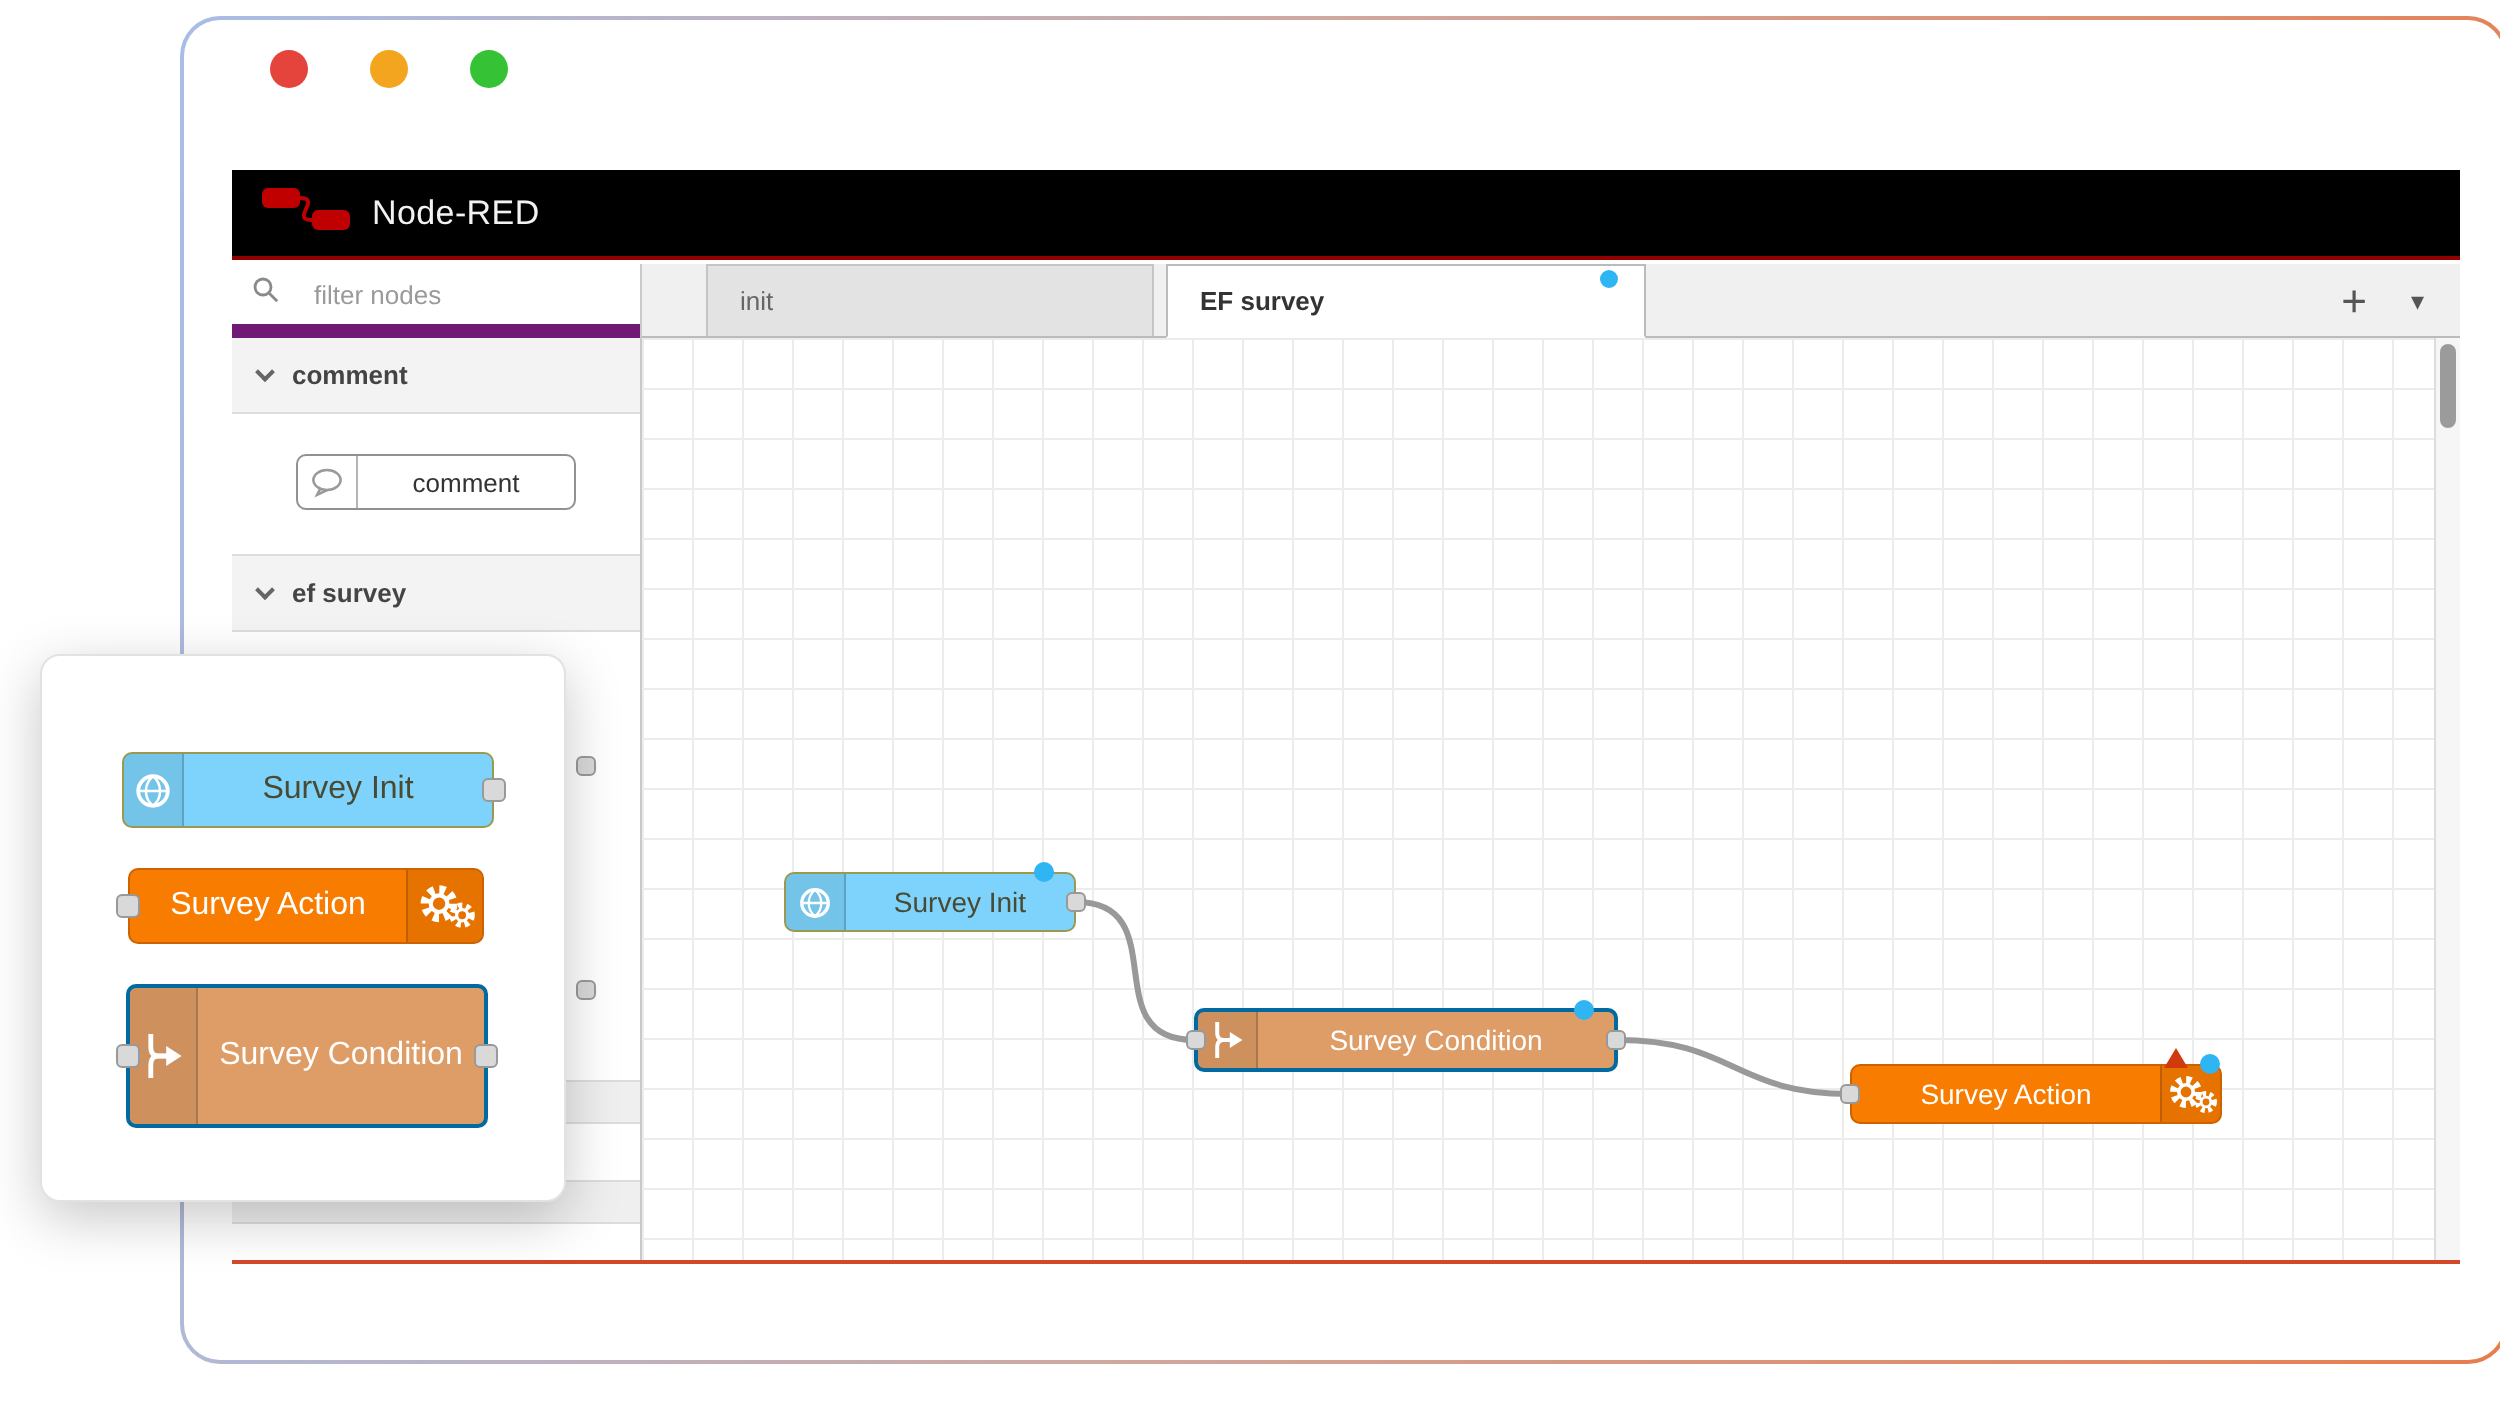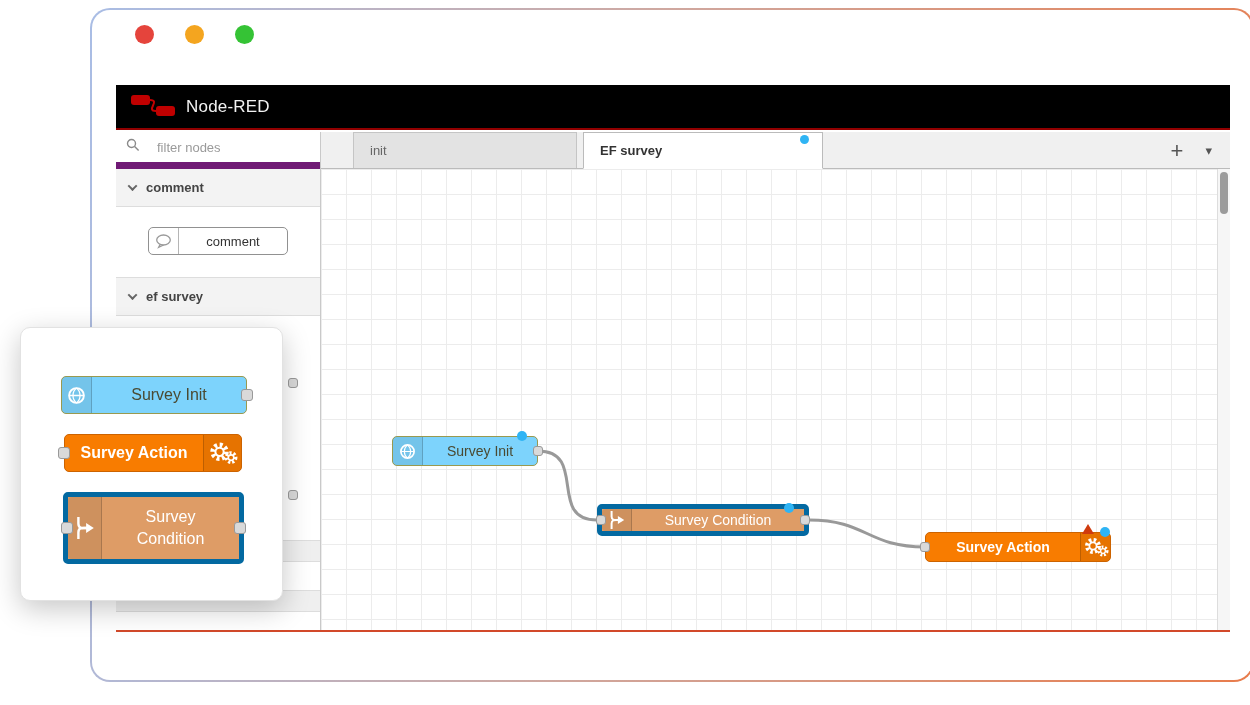--- a/index.html
+++ b/index.html
@@ -73,22 +73,22 @@
   
   .node { position:absolute; border-radius:5px; display:flex; align-items:stretch; font-size:14px; cursor:grab; }
   .node .icon-cell { width:30px; display:flex; align-items:center; justify-content:center;
                      background:rgba(0,0,0,0.07); }
   .node .icon-cell.left { border-right:1px solid rgba(0,0,0,0.18); border-radius:4px 0 0 4px; }
   .node .icon-cell.right { border-left:1px solid rgba(0,0,0,0.18); border-radius:0 4px 4px 0; }
   .node-label { flex:1; display:flex; align-items:center; justify-content:center; padding:0 8px; white-space:nowrap; }
   .khaki { background:#7dd3fc; border:1px solid #99994f; }
   .khaki .node-label { color:#4a4a32; }
   .orange { background:#f87c00; border:1px solid #cc6300; }
-  .orange .node-label { color:#fff;font-weight:bold; }
-  .salmon { background:#de9c66; border:5px solid #0369a1; }
+  .orange .node-label { color:#fff; }
+  .salmon { background:#de9c66; border:2px solid #0369a1; }
   .salmon .node-label { color:#fff; }
 
   .port { position:absolute; width:10px; height:10px; background:#d9d9d9; border:1px solid #999;
           border-radius:3px; top:50%; transform:translateY(-50%); cursor:crosshair; }
   .port.in { left:-6px; } .port.out { right:-6px; }
   .badge-dot { position:absolute; width:10px; height:10px; border-radius:50%; background:#2fb4f4; top:-6px; right:10px; }
   .err-triangle { position:absolute; width:0; height:0; border-left:6px solid transparent; border-right:6px solid transparent;
                   border-bottom:10px solid #cf3b0e; top:-9px; right:16px; }
 
   .n-init   { left:71px;  top:267px; width:146px; height:30px; }

